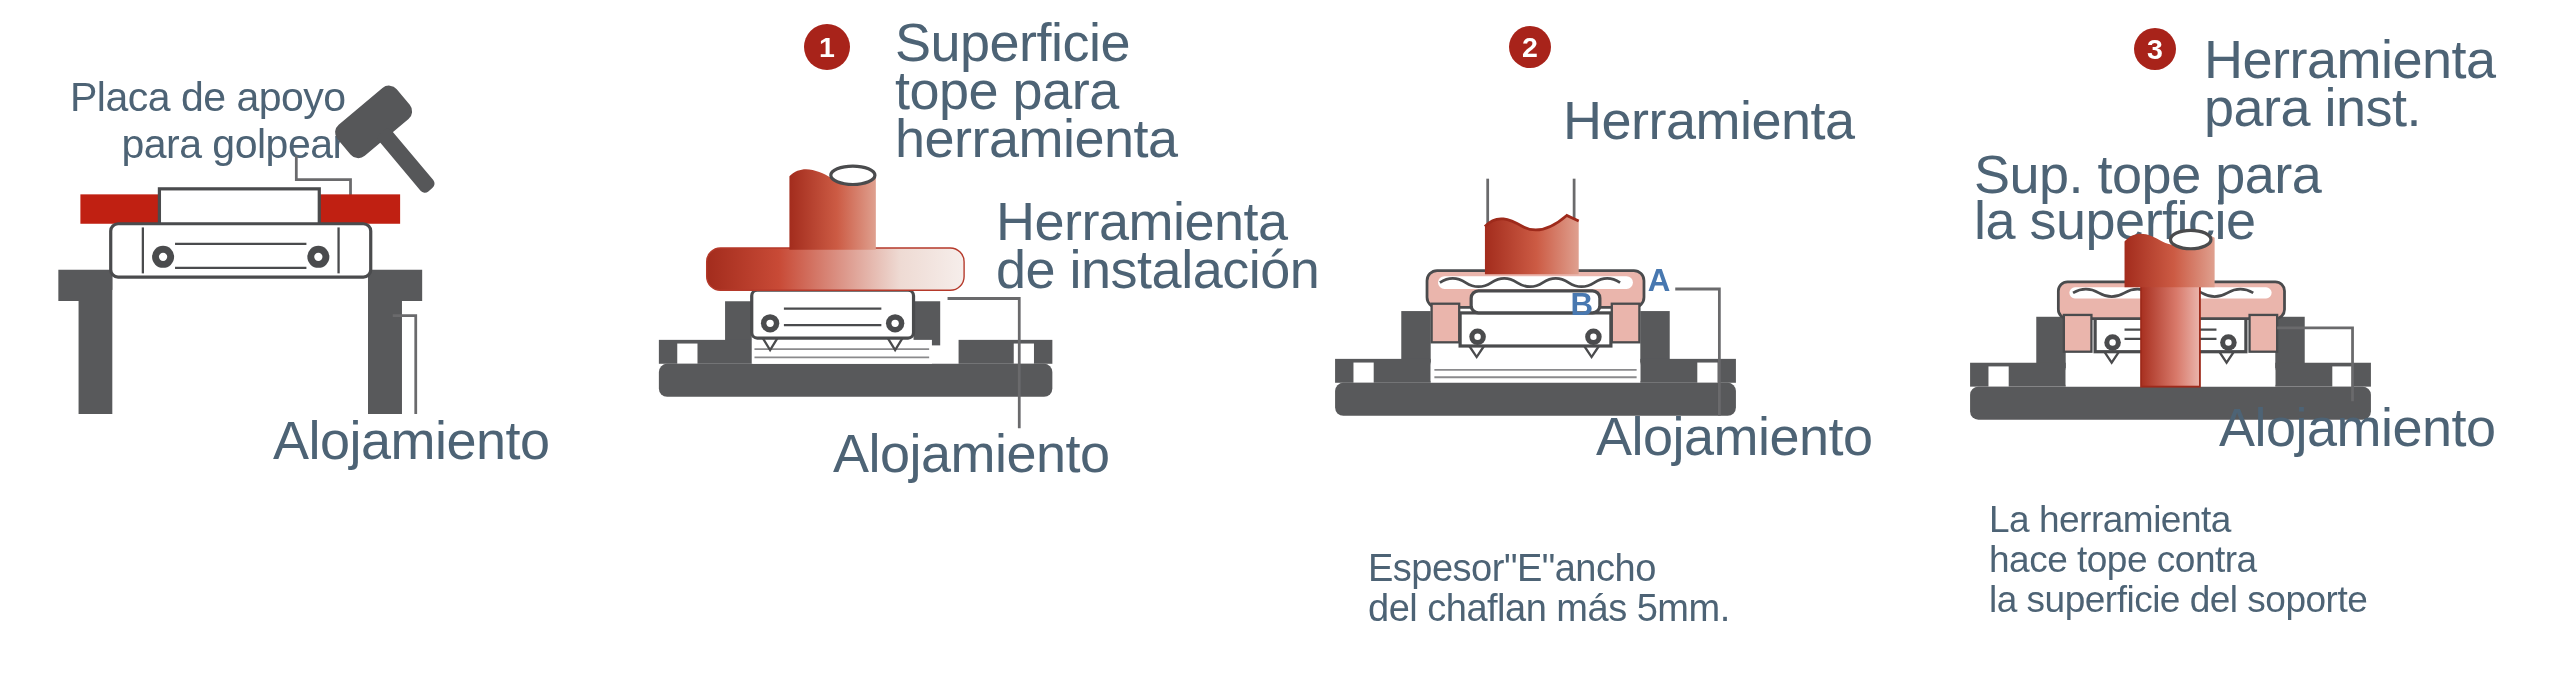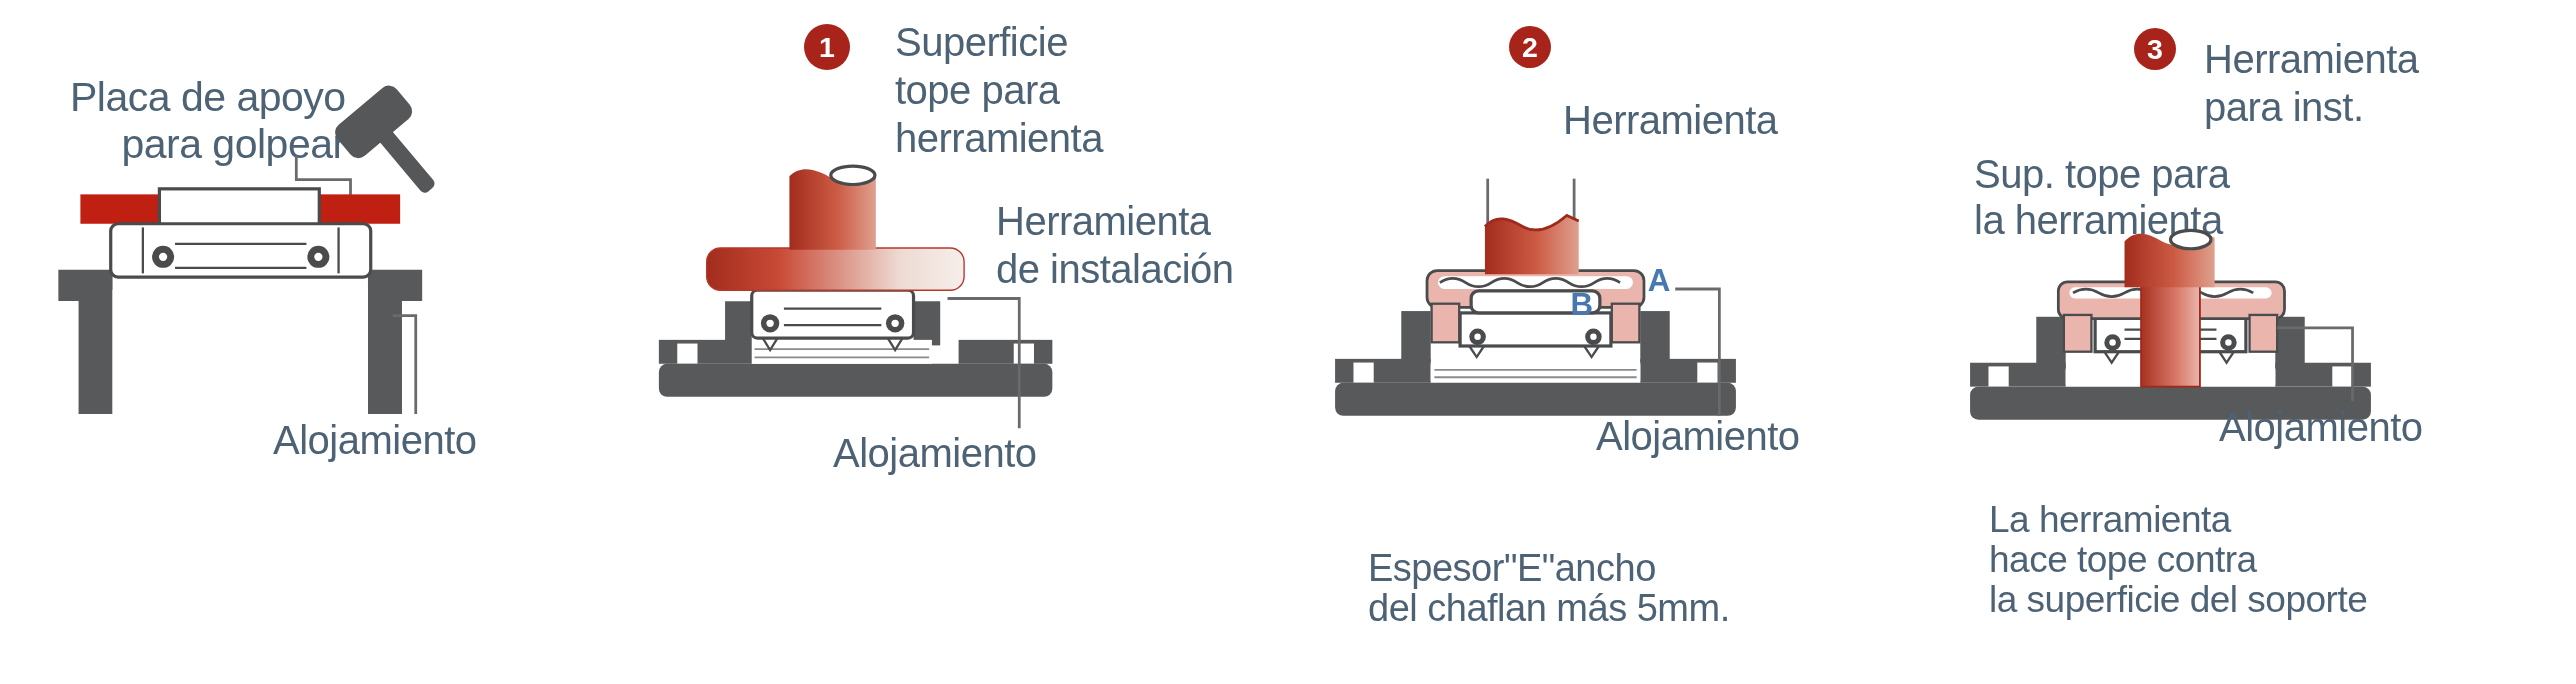--- a/index.html
+++ b/index.html
@@ -1,18 +1,18 @@
 <!DOCTYPE html>
 <html style="--accent-red: #c02012; --badge-red: #a8231a; --tool-red-dark: #a32c1d; --tool-red-mid: #cc5b44; --tool-red-light: #f6eeeb; --tool-pink: #eab5ac; --housing-gray: #58595b; --outline-dark: #4a4b4d; --label-blue: #4d6375; --dim-blue: #4878b0; --hammer-gray: #565759; --leader-gray: #6a6a6c;font-size:14.7px"><head>
 <meta charset="utf-8">
 <style>
   html,body{margin:0;padding:0;background:#fff;}
   #canvas{position:relative;width:2576px;height:684px;background:#fff;overflow:hidden;
           font-family:"Liberation Sans",sans-serif;}
-  .lbl{position:absolute;color:var(--label-blue);font-size:40px;line-height:48px;
+  .lbl{position:absolute;color:var(--label-blue);font-size:54px;line-height:48px;
        letter-spacing:-0.5px;white-space:pre-line;}
   .badge{position:absolute;background:var(--badge-red);color:#fff;border-radius:50%;
          display:flex;align-items:center;justify-content:center;
          font-weight:bold;font-size:28.5px;}
   svg{position:absolute;overflow:visible;}
   .hgray{fill:var(--housing-gray);}
   .whitef{fill:#ffffff;}
   .case{fill:#ffffff;stroke:var(--outline-dark);stroke-width:3.5;}
   .iline{stroke:var(--outline-dark);stroke-width:2.5;fill:none;}
   .thin{stroke:#8a8a8c;stroke-width:2;fill:none;}
@@ -172,21 +172,21 @@
   </svg>
 
   <div class="lbl" style="left:1596px;top:412px;">Alojamiento</div>
   <div class="lbl" style="left:1368px;top:548px;font-size:38px;line-height:40px;">Espesor"E"ancho
 del chaflan más 5mm.</div>
 
   <div class="badge" style="left:2134px;top:28px;width:42px;height:42px;">3</div>
   <div class="lbl" style="left:2204px;top:35px;">Herramienta
 para inst.</div>
   <div class="lbl" style="left:1974px;top:151px;line-height:46px;">Sup. tope para
-la herramienta</div>
+la superficie</div>
 
   <svg width="423" height="285" viewBox="0 0 460 310" style="left:1959px;top:166px;">
 
     <rect class="hgray" x="84" y="164" width="32" height="58"></rect>
     <rect class="hgray" x="344" y="164" width="32" height="58"></rect>
     <rect class="hgray" x="12" y="214" width="104" height="26"></rect>
     <rect class="hgray" x="344" y="214" width="104" height="26"></rect>
     <rect class="whitef" x="32" y="218" width="22" height="22"></rect>
     <rect class="whitef" x="406" y="218" width="22" height="22"></rect>
     <rect class="hgray" x="12" y="240" width="436" height="36" rx="9"></rect>

